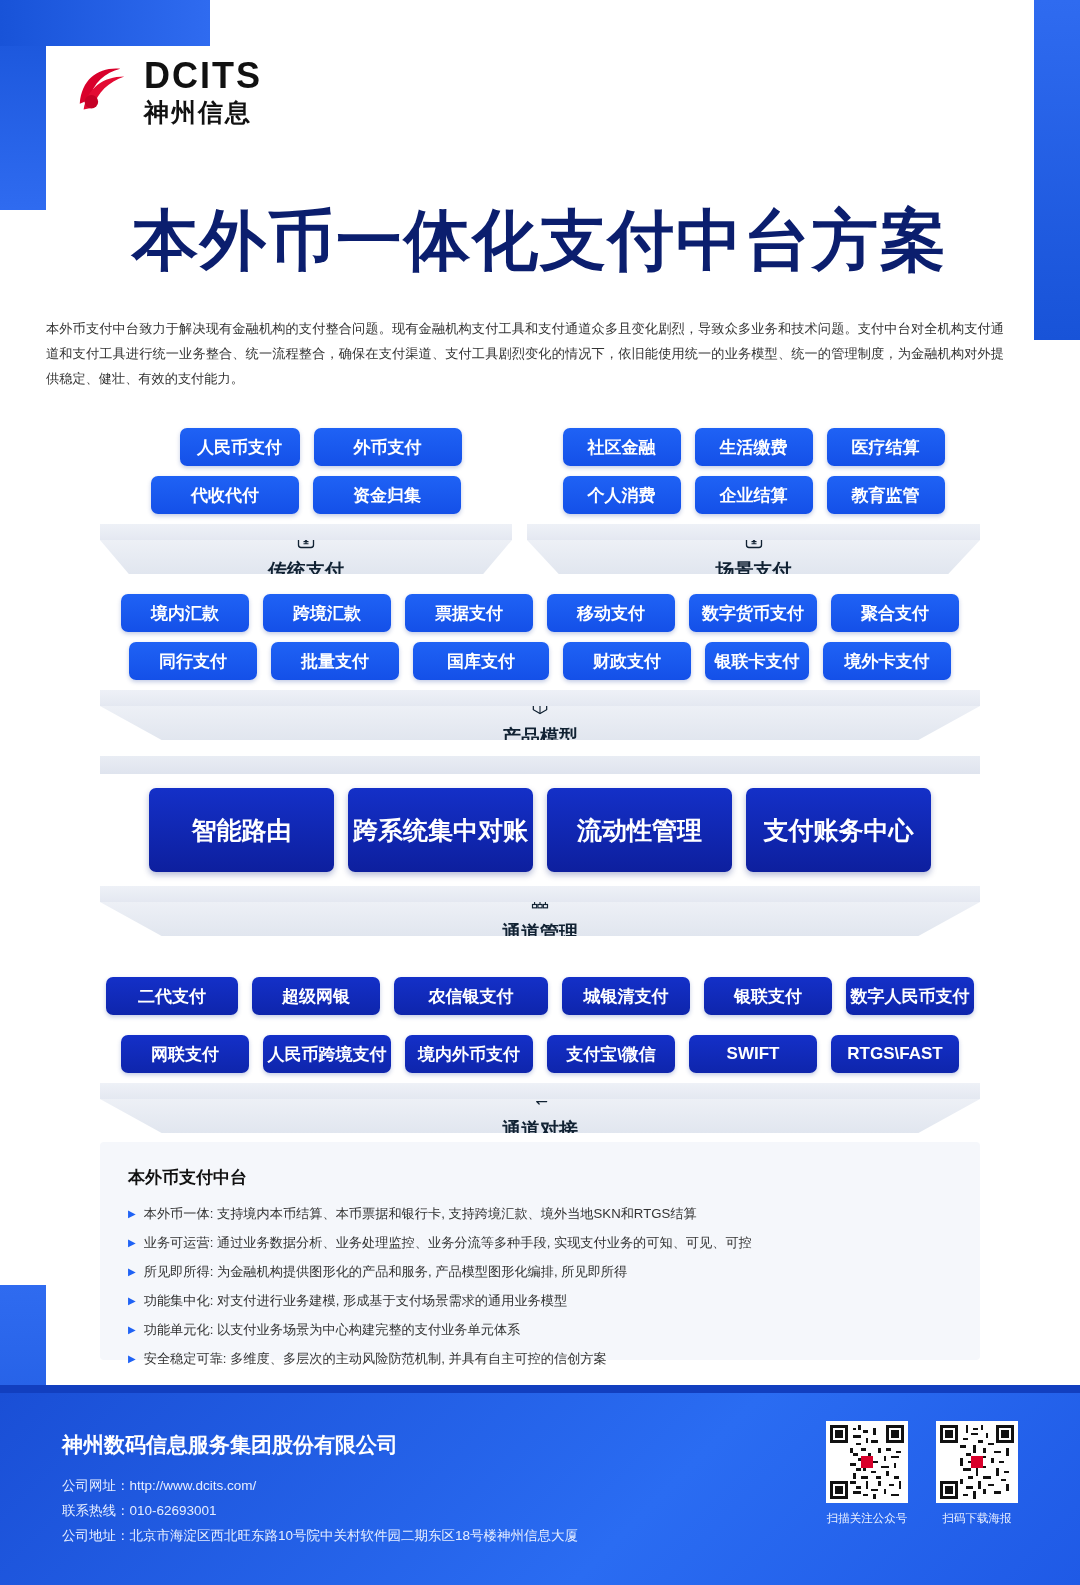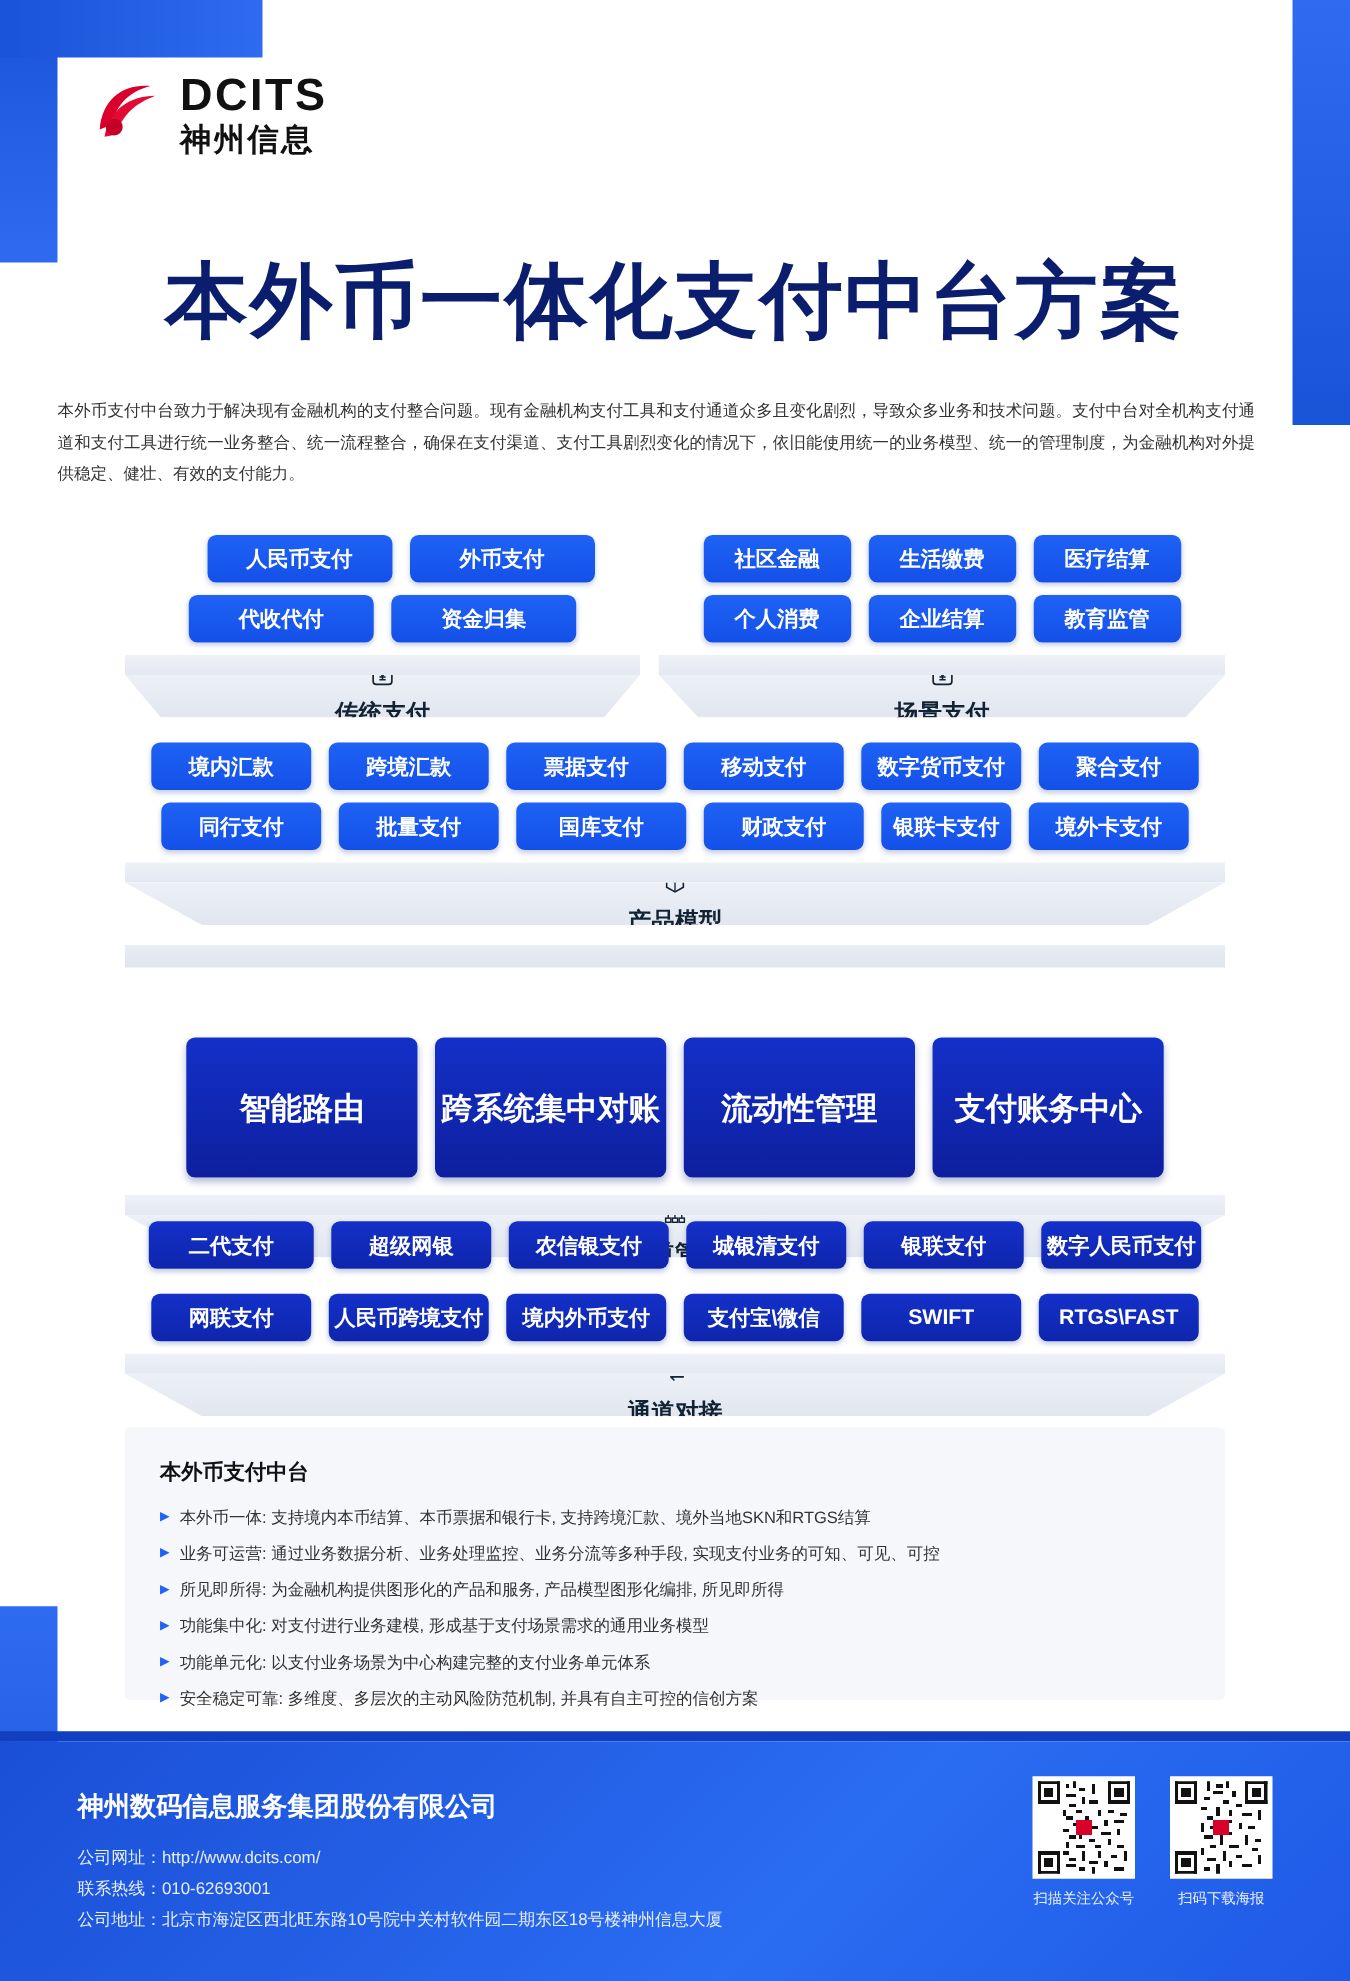--- a/index.html
+++ b/index.html
@@ -96,27 +96,26 @@
 
   
   .grp { position: absolute; }
 
   
   .model-stage {
     position: absolute; left: 100px; top: 756px; width: 880px;
   }
   .model-box-row { display: flex; gap: 14px; justify-content: center; padding: 0 40px; }
   .model-box {
-    width: 185px; height: 112px;
+    width: 185px; height: 84px;
     background: linear-gradient(180deg,#1430c8 0%, #0d1f9e 100%);
     border-radius: 7px;
     color: #fff; font-size: 25px; font-weight: bold;
     display: flex; align-items: center; justify-content: center;
     box-shadow: 0 3px 6px rgba(10,30,120,.3);
-    margin-top: 42px;
   }
   .model-plinth {
     margin-top: 0;
     height: 18px;
     background: linear-gradient(180deg,#e9edf4 0%, #dfe4ee 100%);
   }
 
   
   .info-card {
     position: absolute; left: 100px; top: 1142px; width: 880px; height: 218px;
@@ -176,21 +175,21 @@
       <span class="logo-en">DCITS</span>
       <span class="logo-cn">神州信息</span>
     </span>
   </div>
 
   <div class="title">本外币一体化支付中台方案</div>
   <div class="intro">本外币支付中台致力于解决现有金融机构的支付整合问题。现有金融机构支付工具和支付通道众多且变化剧烈，导致众多业务和技术问题。支付中台对全机构支付通道和支付工具进行统一业务整合、统一流程整合，确保在支付渠道、支付工具剧烈变化的情况下，依旧能使用统一的业务模型、统一的管理制度，为金融机构对外提供稳定、健壮、有效的支付能力。</div>
 
   <div class="grp" style="left:100px; top:428px; width:412px;">
     <div class="pill-row" style="margin-bottom:10px;">
-      <div class="pill blue" style="width:148px;margin-left:29px;">人民币支付</div>
+      <div class="pill blue" style="width:120px;margin-left:29px;">人民币支付</div>
       <div class="pill blue" style="width:148px;">外币支付</div>
     </div>
     <div class="pill-row" style="margin-bottom:10px;text-align:right;">
       <div class="pill blue" style="width:148px;">代收代付</div>
       <div class="pill blue" style="width:148px;">资金归集</div>
     </div>
     <div class="shelf">
       <div class="shelf-top"></div>
       <div class="shelf-label">
         <span class="ic">
@@ -283,21 +282,21 @@
         </span>
         <span>通道管理</span>
       </div>
     </div>
   </div>
 
   <div class="grp" style="left:100px; top:977px; width:880px;">
     <div class="pill-row" style="margin-bottom:10px;">
       <div class="pill navy" style="width:132px;">二代支付</div>
       <div class="pill navy" style="width:128px;">超级网银</div>
-      <div class="pill navy" style="width:128px;">农信银支付</div>
+      <div class="pill navy" style="width:154px;">农信银支付</div>
       <div class="pill navy" style="width:128px;">城银清支付</div>
       <div class="pill navy" style="width:128px;">银联支付</div>
       <div class="pill navy" style="width:128px;">数字人民币支付</div>
     </div>
     <div class="pill-row" style="margin-bottom:10px;margin-top:20px;">
       <div class="pill navy" style="width:128px;">网联支付</div>
       <div class="pill navy" style="width:128px;">人民币跨境支付</div>
       <div class="pill navy" style="width:128px;">境内外币支付</div>
       <div class="pill navy" style="width:128px;">支付宝\微信</div>
       <div class="pill navy" style="width:128px;">SWIFT</div>

